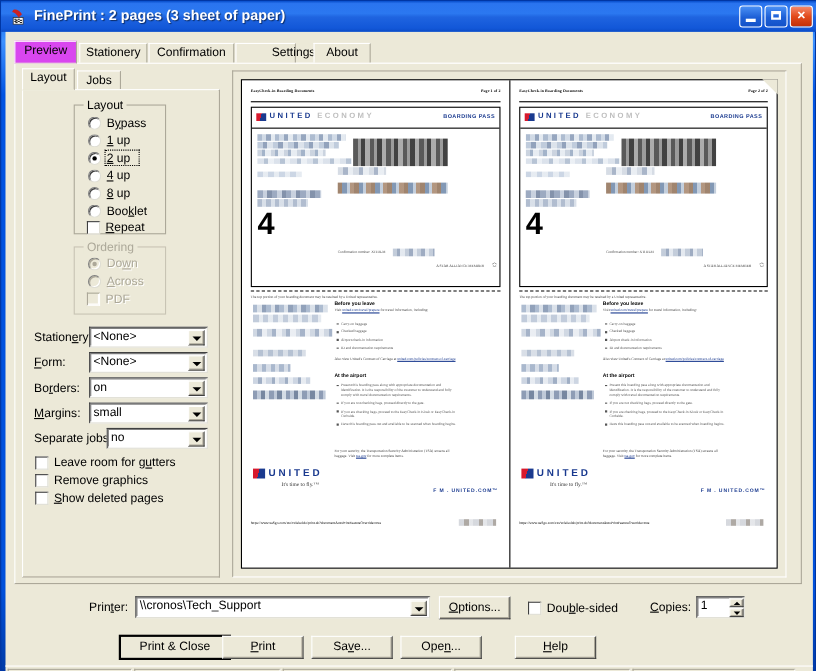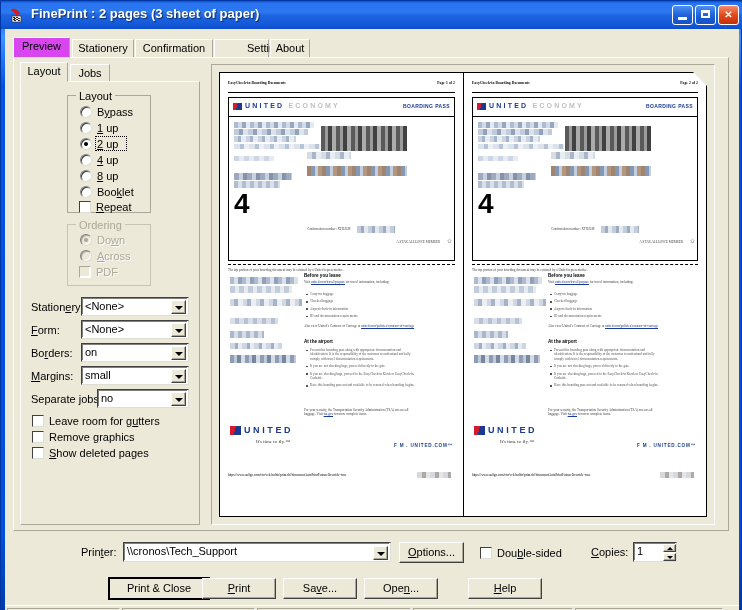--- a/index.html
+++ b/index.html
@@ -268,21 +268,21 @@
   </div>
 
   <div id="client">
 
     <div id="tabstrip">
       <div class="tabline"></div>
       <div class="tab sel" style="left:0;width:57px;">Preview</div>
       <div class="tab" style="left:59px;width:62px;">Stationery</div>
       <div class="tab" style="left:122px;width:78px;">Confirmation</div>
       <div class="tab" style="left:201px;width:55px;padding-left:32px;">Settings</div>
-      <div class="tab" style="left:257px;width:40px;">About</div>
+      <div class="tab" style="left:272px;width:52px;">About</div>
     </div>
 
     <div id="panel">
 
       <div id="subtabs" style="position:absolute;left:6px;top:6px;width:180px;height:18px;">
         <div class="stab sel" style="left:0;width:48px;">Layout</div>
         <div class="stab" style="left:50px;width:40px;">Jobs</div>
       </div>
 
       <div id="leftpanel" style="position:absolute;left:6px;top:23px;width:180px;height:444px;">

